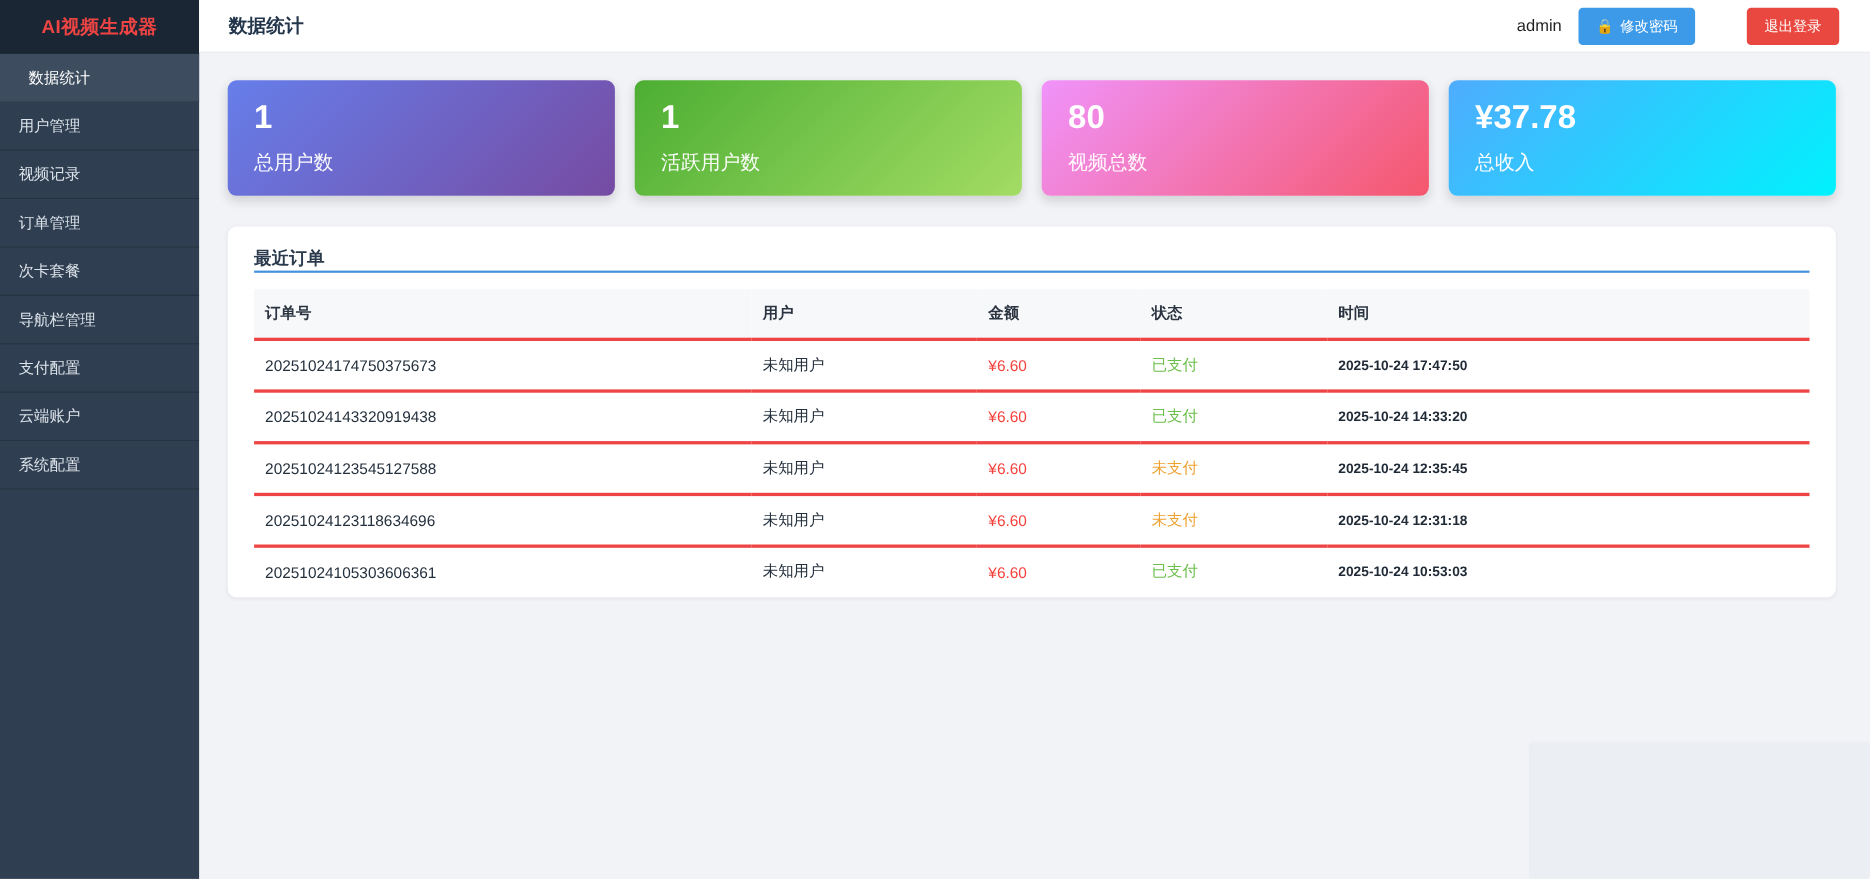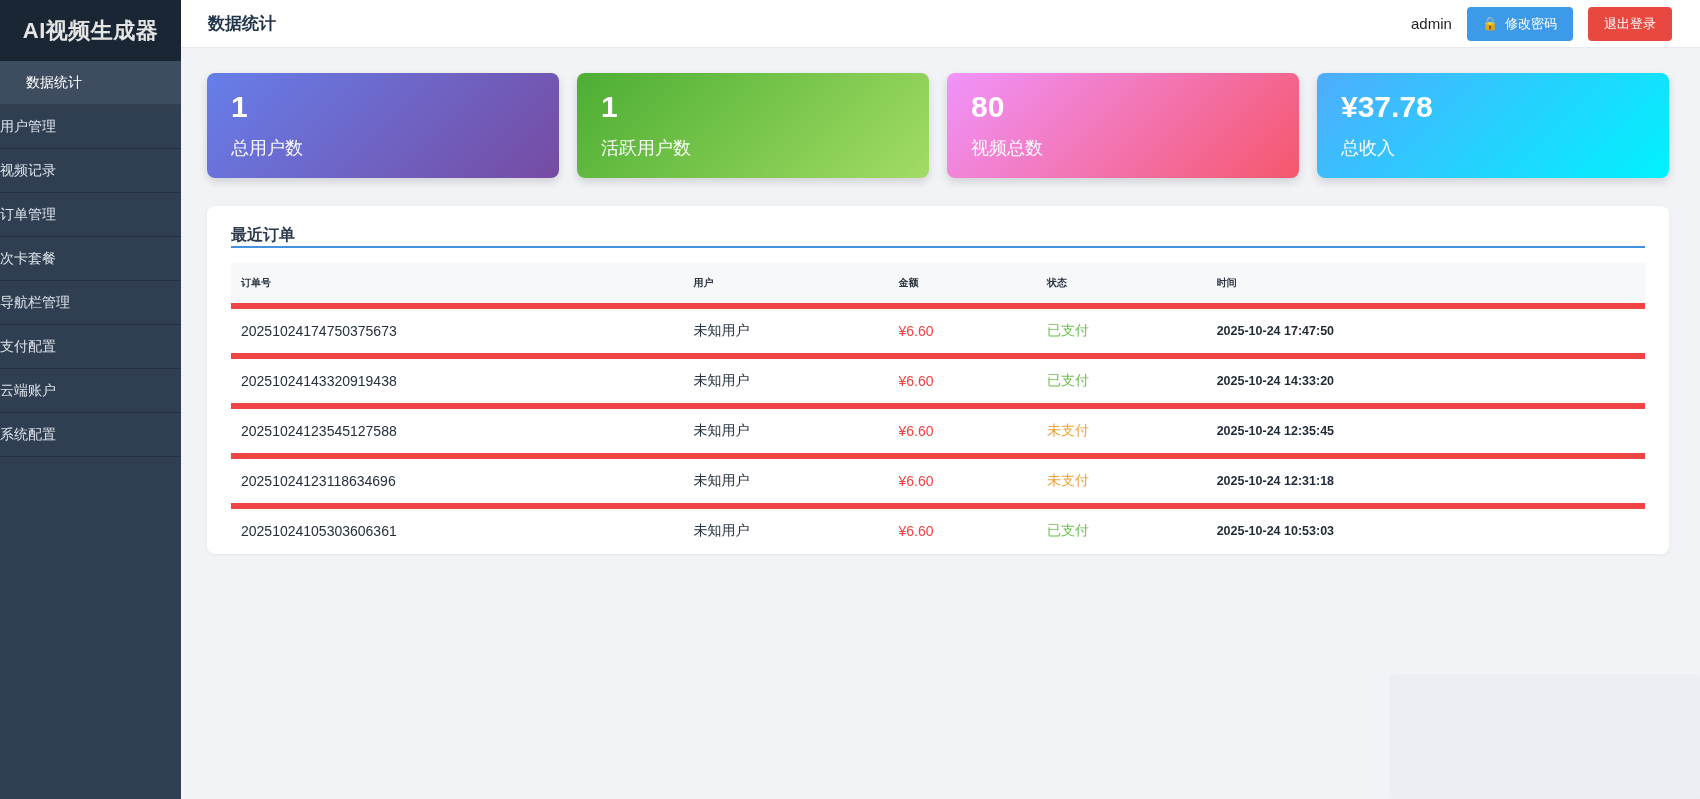--- a/index.html
+++ b/index.html
@@ -5,47 +5,47 @@
   * { margin:0; padding:0; box-sizing:border-box; }
   html,body { width:1700px; height:799px; overflow:hidden; }
   body {
     font-family:"Liberation Sans","DejaVu Sans",sans-serif;
     display:flex; background:#f1f3f7;
   }
 
   
   .sidebar { width:181px; min-width:181px; height:799px; background:#2f3e50; }
   .logo {
-    height:61px; background:#1a2633; color:#e5e5e5;
+    height:49px; background:#1a2633; color:#ef4444;
     display:flex; align-items:center; justify-content:center;
-    font-size:22px; font-weight:bold; letter-spacing:0.5px;
+    font-size:17px; font-weight:bold; letter-spacing:0.5px;
   }
   .menu-item {
-    height:44px; line-height:43px; 
+    height:44px; line-height:43px; padding-left:17px;
     color:#dce3ea; font-size:14px; cursor:pointer;
     border-bottom:1px solid rgba(0,0,0,0.18);
   }
   .menu-item.active { background:#3d4d5f; color:#fff; padding-left:26px; }
 
   
   .main { flex:1; display:flex; flex-direction:column; position:relative; }
   .topbar {
     height:48px; background:#fff; border-bottom:1px solid #e7e9ee;
     display:flex; align-items:center; padding:0 28px 0 27px;
   }
   .page-title { font-size:17px; font-weight:bold; color:#22354a; }
   .topbar-right { margin-left:auto; display:flex; align-items:center; gap:15px; }
   .username { font-size:15px; color:#1f1f1f; }
   .btn {
     border:none; border-radius:4px; color:#fff; font-size:13px;
     padding:8px 16px; cursor:pointer; display:flex; align-items:center; gap:6px;
     font-family:inherit;
   }
   .btn-blue { background:#3d9ae8; }
-  .btn-red  { background:#e8483f; }
+  .btn-red  { background:#e8483f;margin-left:32px; }
   .btn .ico { font-size:13px; line-height:1; }
 
   
   .content { flex:1; padding:25px 31px 0 26px; position:relative; }
 
   .stats { display:grid; grid-template-columns:repeat(4,1fr); gap:18px; }
   .stat-card {
     height:105px; border-radius:8px; padding:17px 24px; color:#fff;
     box-shadow:0 4px 10px rgba(0,0,0,0.14);
   }
@@ -60,26 +60,26 @@
     background:#fff; border-radius:8px; margin-top:28px;
     padding:19px 24px 0 24px; box-shadow:0 1px 4px rgba(0,0,0,0.06);
     padding-bottom:1px;
   }
   .panel-title {
     font-size:16px; font-weight:bold; color:#2c3a4d;
     padding-bottom:0; border-bottom:2px solid #4292e0;
   }
   table { width:100%; border-collapse:collapse; margin-top:15px; }
   th {
-    background:#f7f8fa; text-align:left; font-size:10px; color:#2b3440;
+    background:#f7f8fa; text-align:left; font-size:14px; color:#2b3440;
     font-weight:bold; padding:13px 10px;
   }
   td {
     padding:13px 10px; font-size:14px; color:#24303d;
-    border-top:6px solid #ef4444; background:#fff;
+    border-top:3px solid #ef4444; background:#fff;
   }
   td.amount { color:#f3413c; font-weight:normal; }
   td.status.paid   { color:#6bbf4a; }
   td.status.unpaid { color:#efa234; }
   td.time { font-size:12.5px; font-weight:600; color:#1f2a36; }
 
   .watermark {
     position:absolute; right:0; bottom:0; width:310px; height:125px;
     background:rgba(210,214,220,0.18); border-radius:4px; pointer-events:none;
   }

